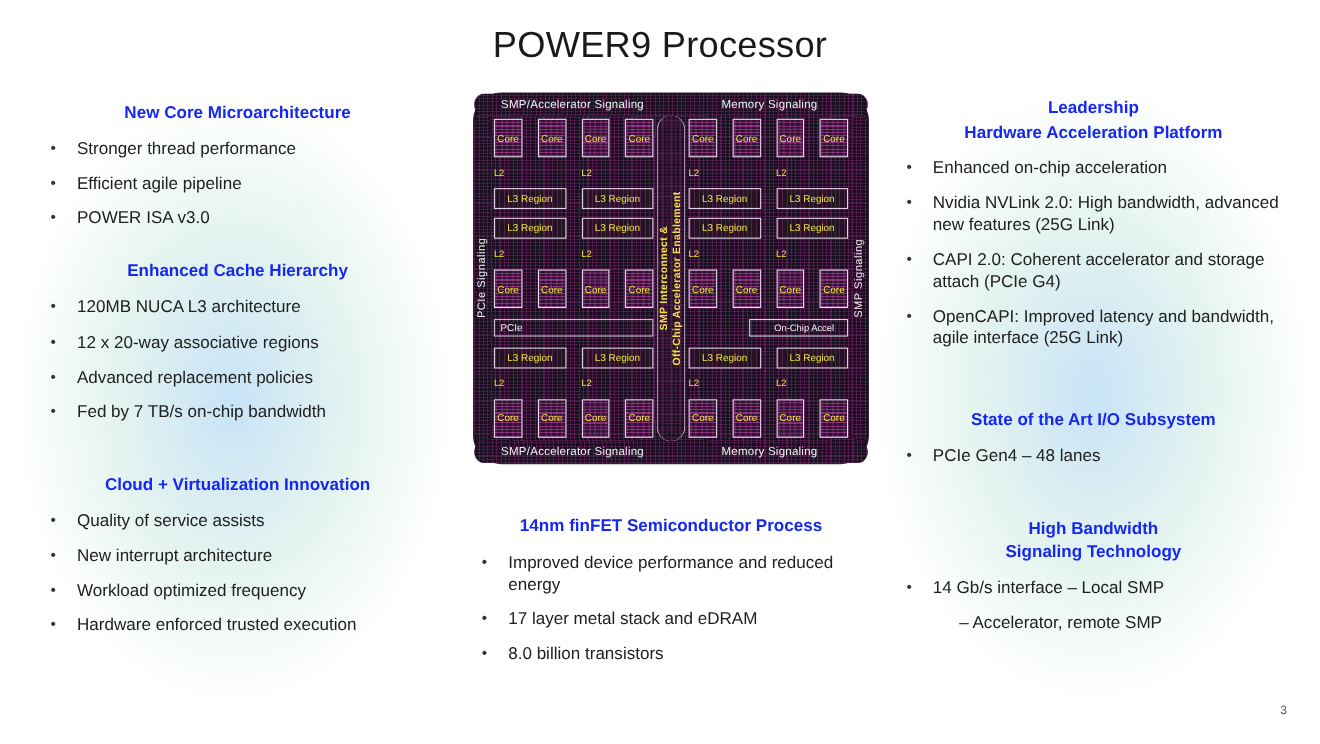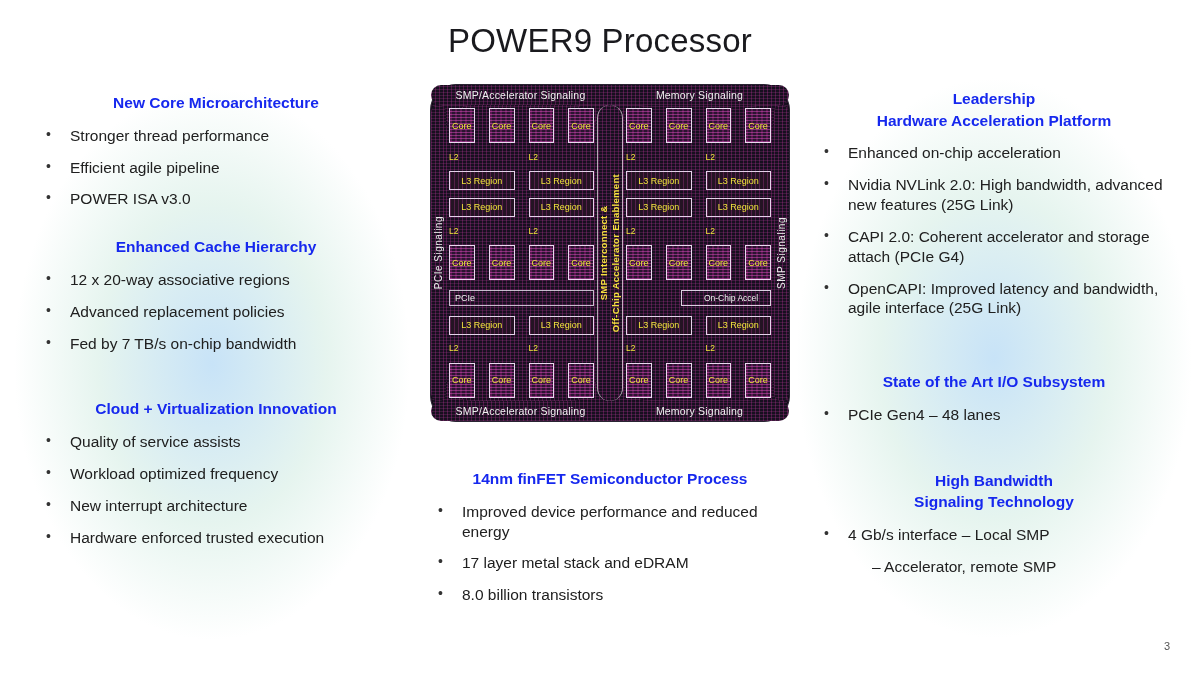--- a/index.html
+++ b/index.html
@@ -92,42 +92,45 @@
           <span>Efficient agile pipeline</span>
         </div>
       <div class="bullet">
           <span>POWER ISA v3.0</span>
         </div>
     </section>
 
     <section class="sec">
       <div class="sec-heading">Enhanced Cache Hierarchy</div>
       <div class="bullet">
+          <span>120MB NUCA L3 architecture</span>
+        </div>
+      <div class="bullet">
           <span>12 x 20-way associative regions</span>
         </div>
       <div class="bullet">
           <span>Advanced replacement policies</span>
         </div>
       <div class="bullet">
           <span>Fed by 7 TB/s on-chip bandwidth</span>
         </div>
     </section>
 
     <div class="gap-md"></div>
 
     <section class="sec">
       <div class="sec-heading">Cloud + Virtualization Innovation</div>
       <div class="bullet">
           <span>Quality of service assists</span>
         </div>
       <div class="bullet">
+          <span>New interrupt architecture</span>
+        </div>
+      <div class="bullet">
           <span>Workload optimized frequency</span>
-        </div>
-      <div class="bullet">
-          <span>New interrupt architecture</span>
         </div>
       <div class="bullet">
           <span>Hardware enforced trusted execution</span>
         </div>
     </section>
   </div>
 
   <div class="die die-tex">
     <div class="die-band-h die-tex">
       <span>SMP/Accelerator Signaling</span>
@@ -286,20 +289,20 @@
           <span>PCIe Gen4 – 48 lanes</span>
         </div>
     </section>
 
     <div class="gap-md"></div>
 
     <section class="sec">
       <div class="sec-heading">High Bandwidth
 Signaling Technology</div>
       <div class="bullet">
-          <span>4 Gb/s interface – Local SMP</span>
+          <span>14 Gb/s interface – Local SMP</span>
         </div>
       <div class="sub-bullet">– Accelerator, remote SMP</div>
     </section>
   </div>
 
   <div class="page-number">3</div>
 </div>
 
 </body></html>

